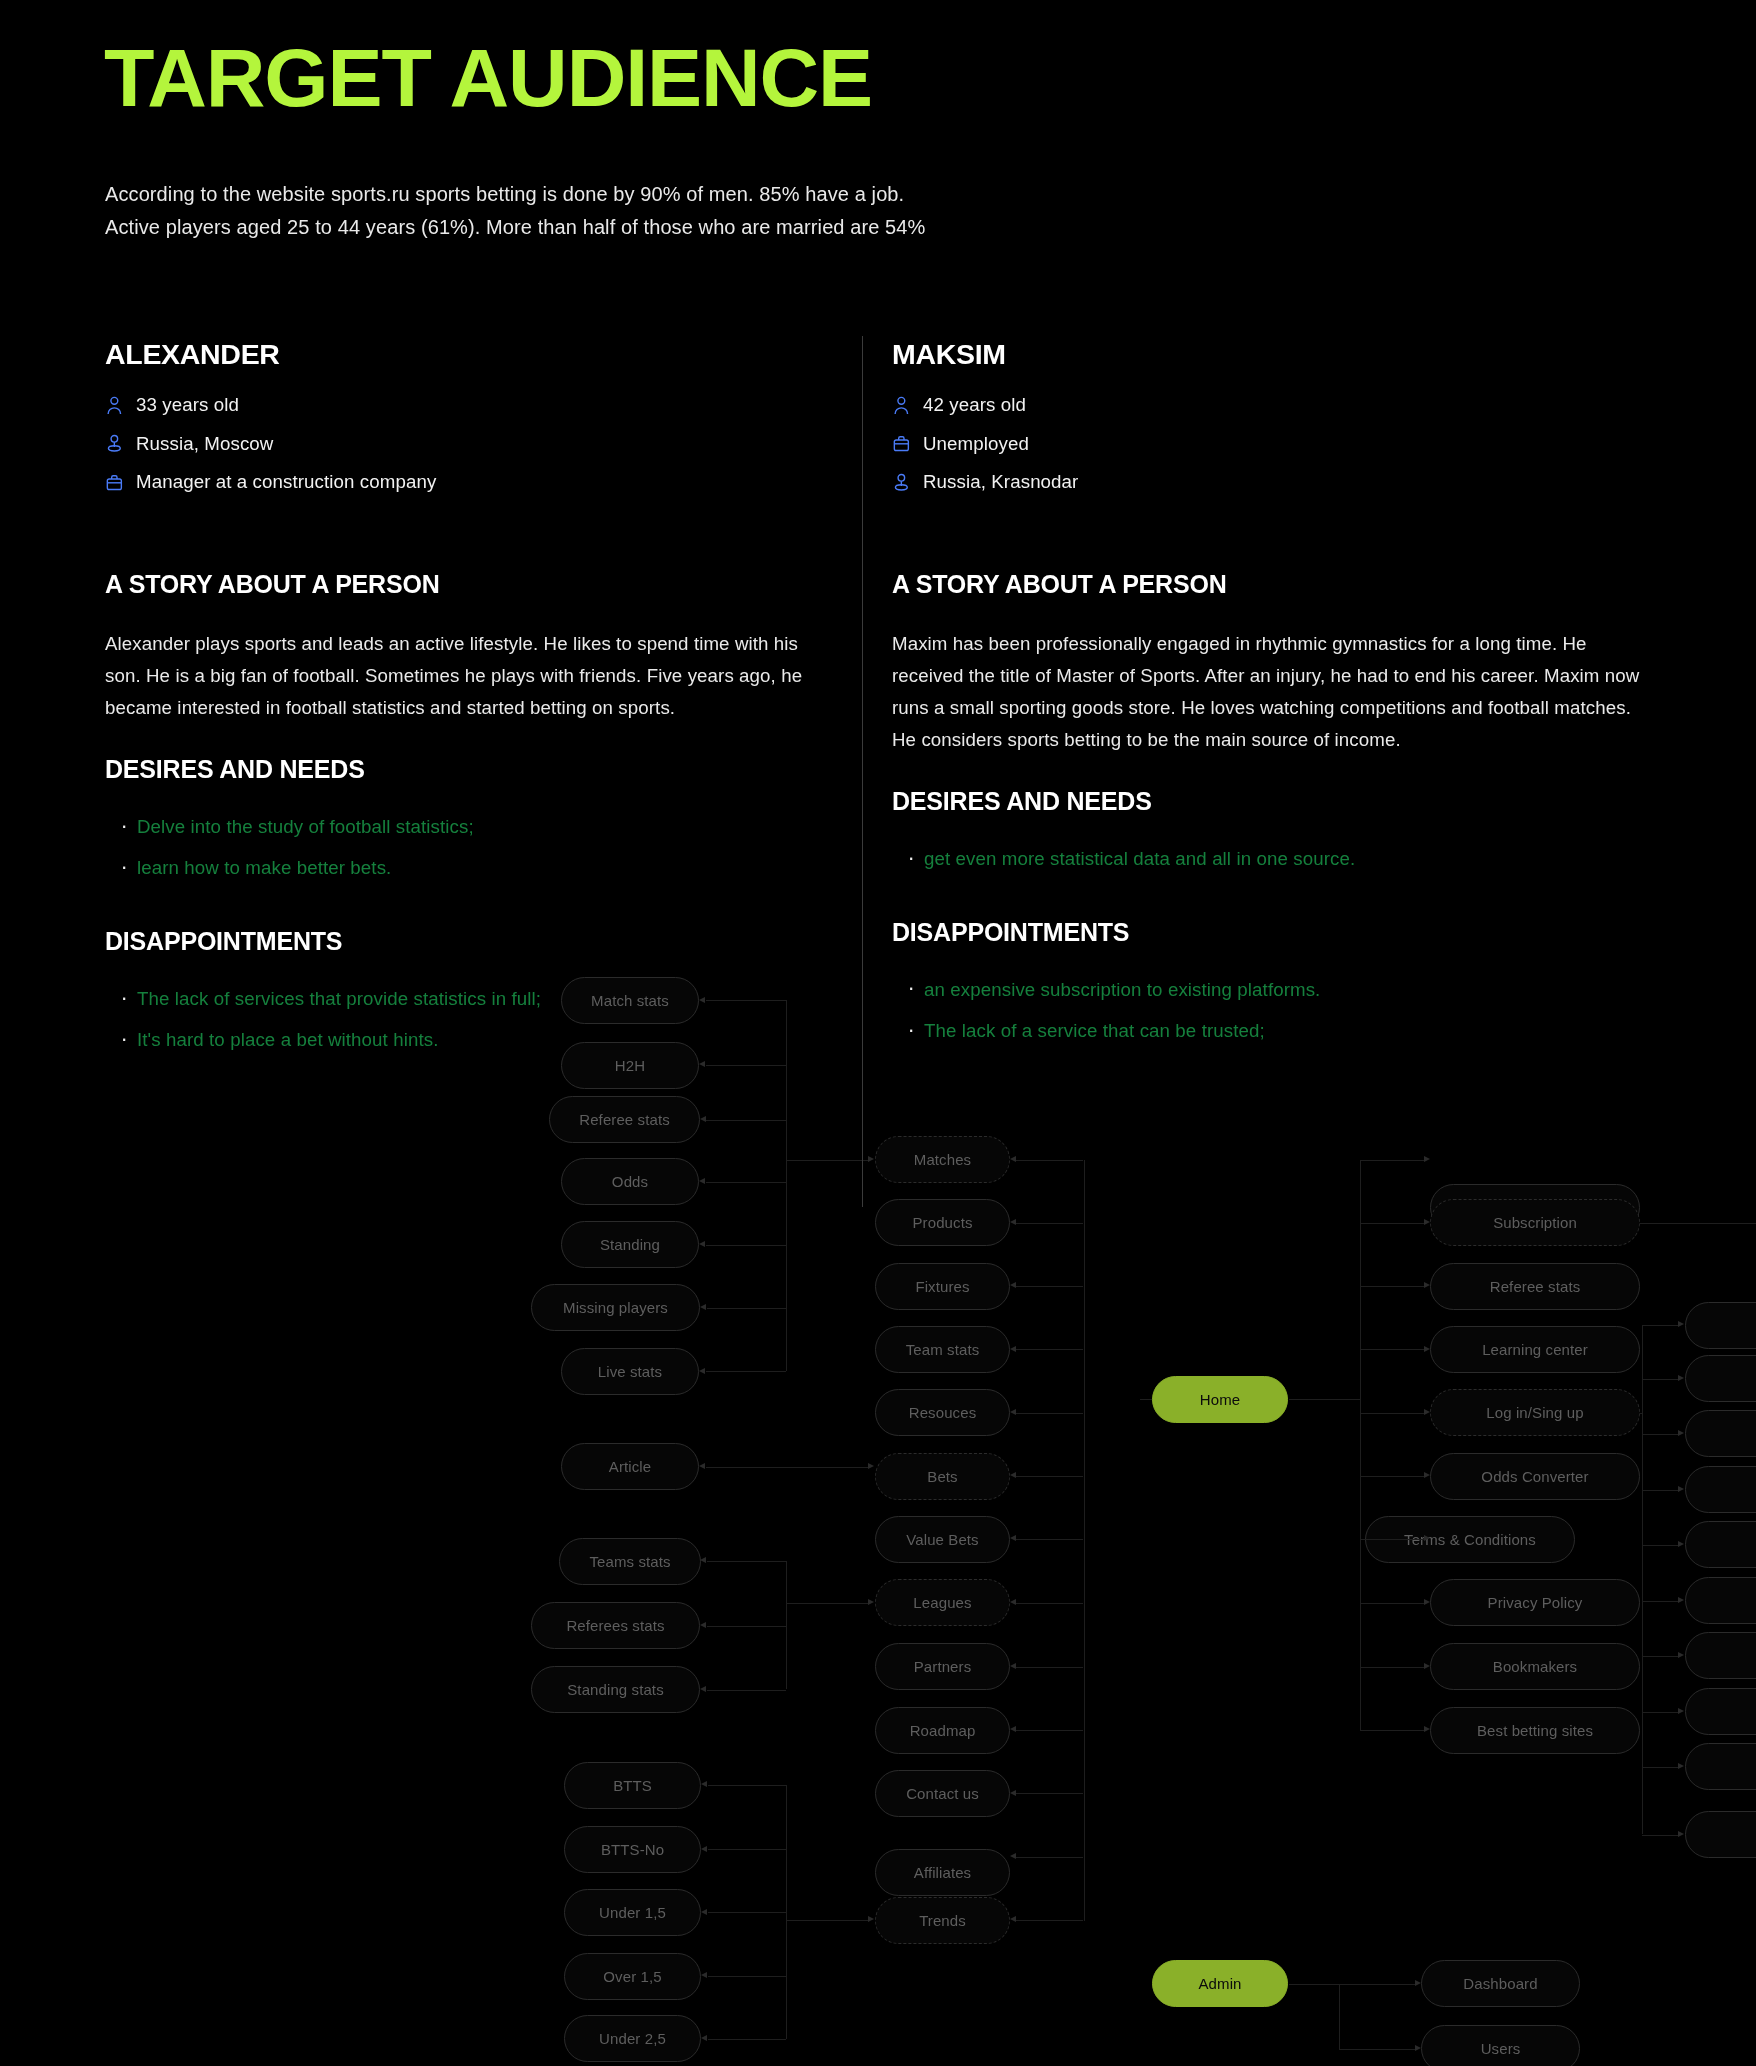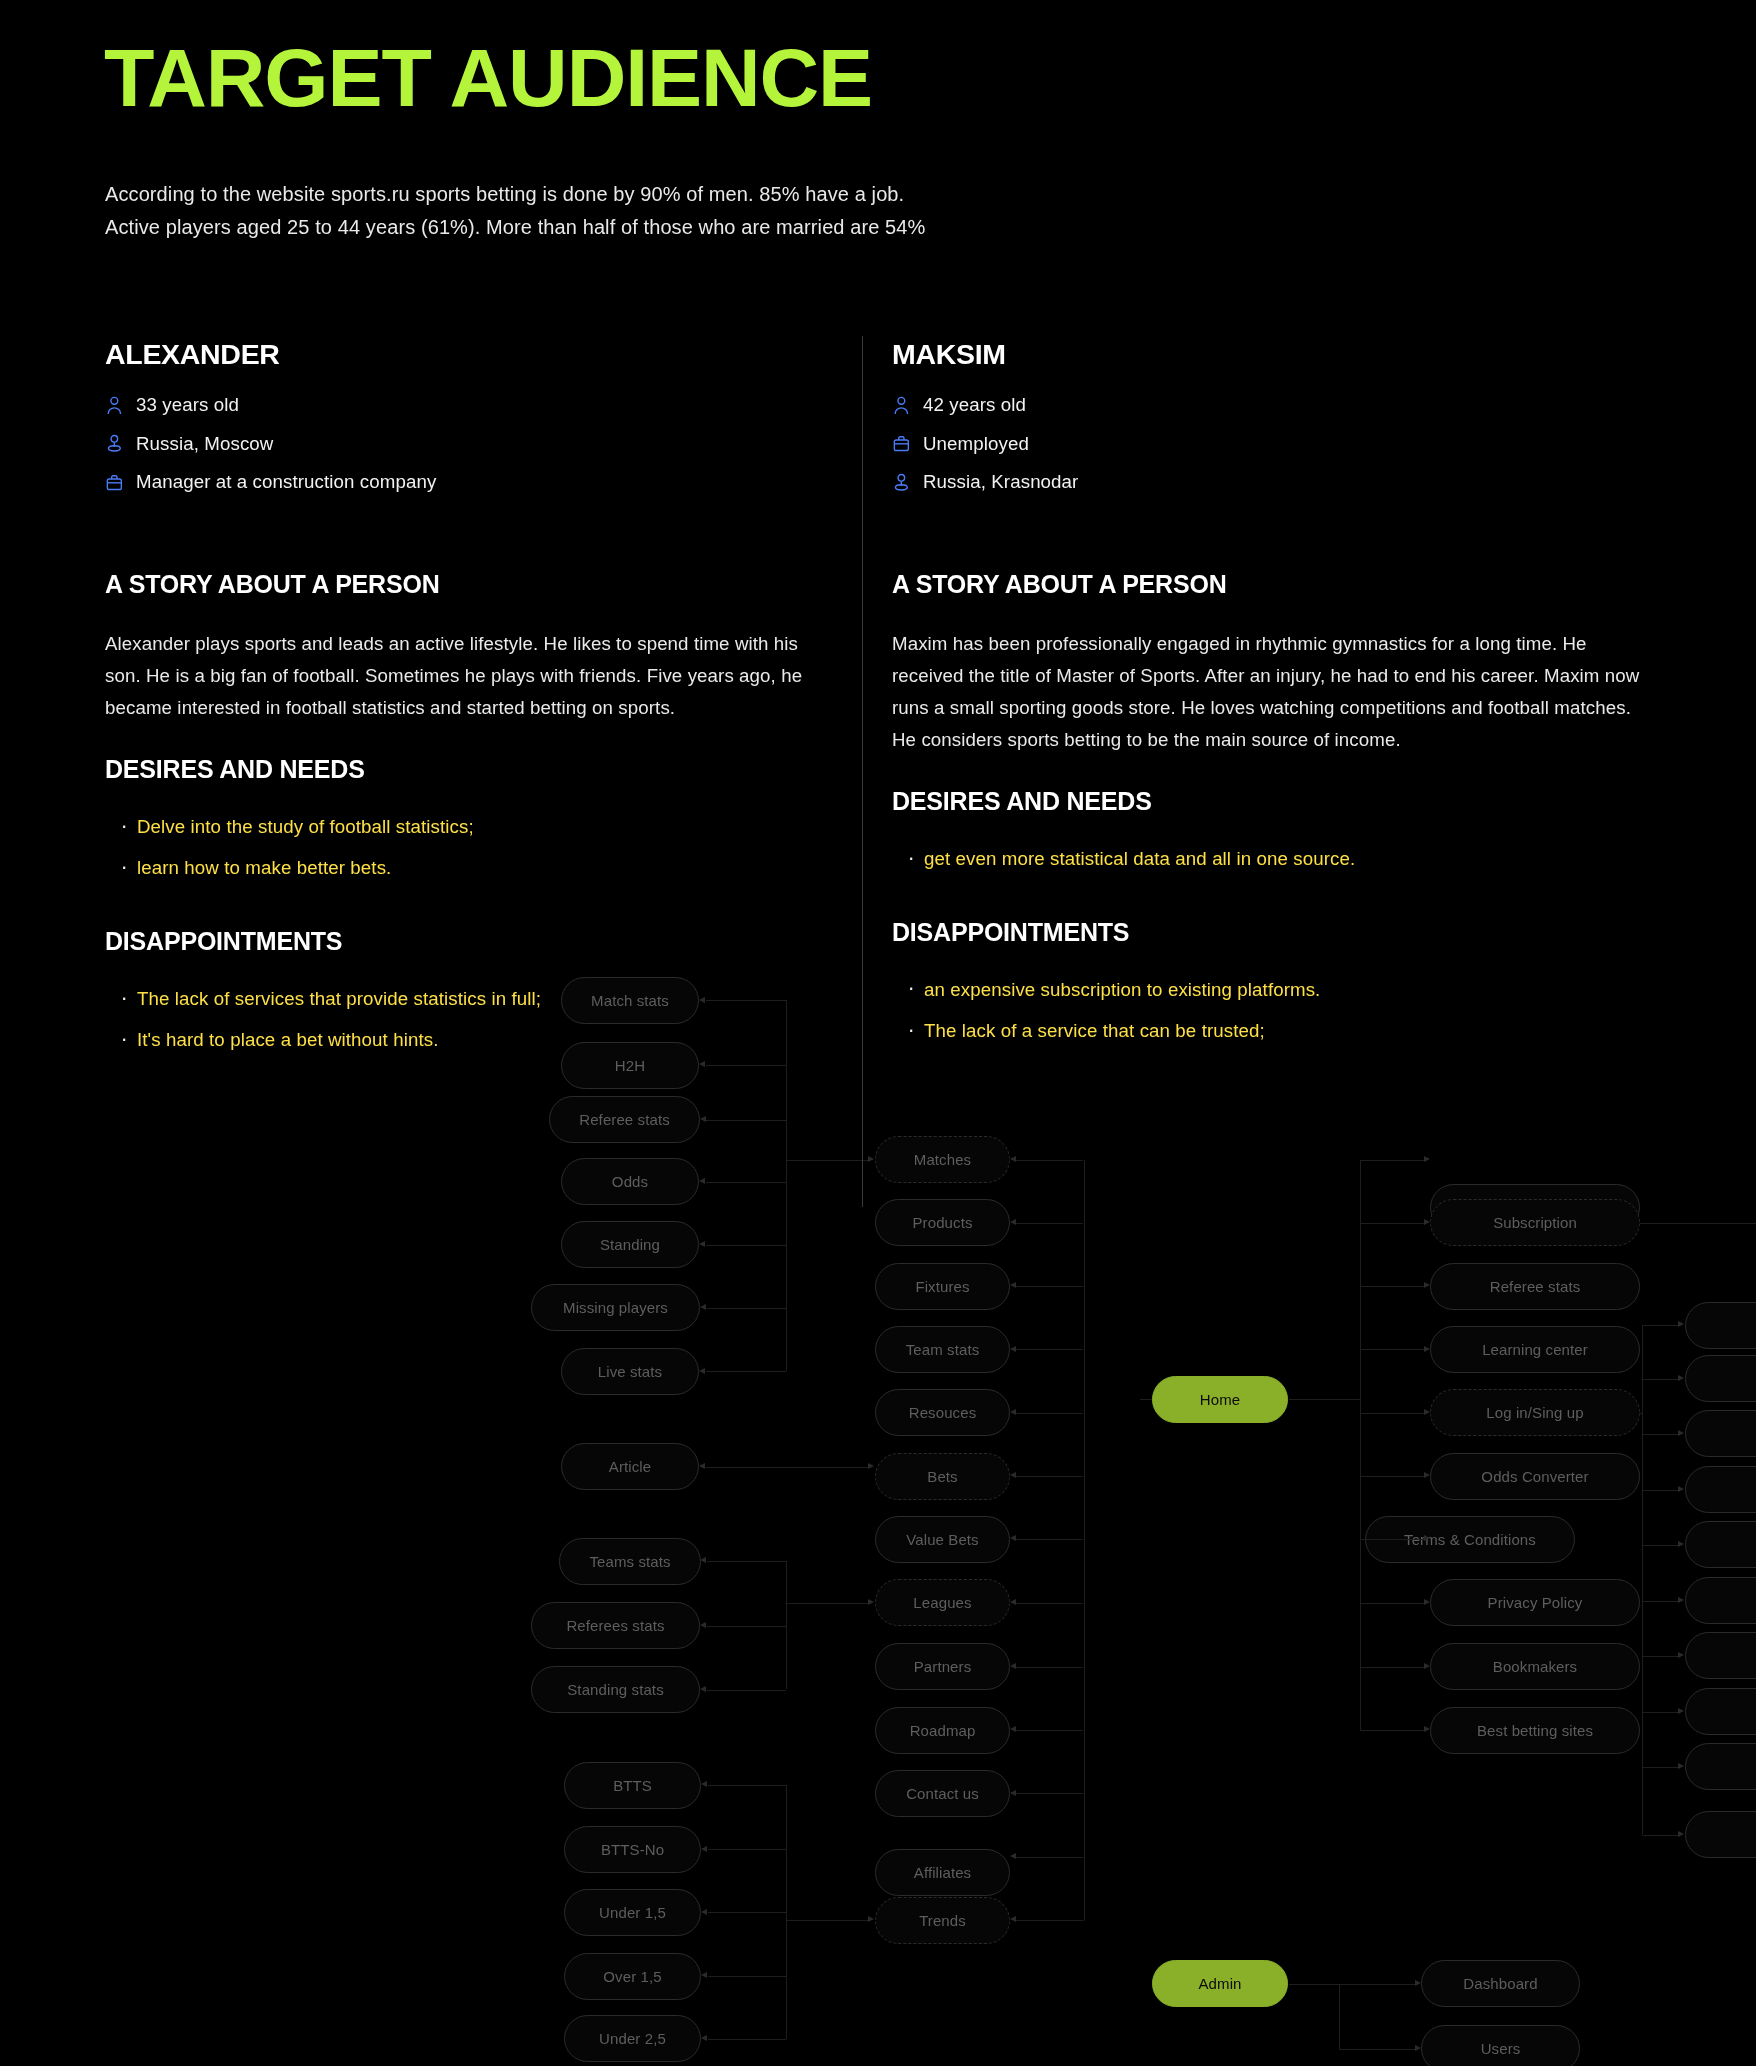--- a/index.html
+++ b/index.html
@@ -130,21 +130,21 @@
   .body-text {
     font-size: 18.7px;
     color: #eaeaea;
     line-height: 1.72;
     font-weight: 350;
     letter-spacing: 0.1px;
   }
   ul.bullets { list-style: none; }
   ul.bullets li {
     font-size: 18.7px;
-    color: #fde047;
+    color: #15803d;
     font-weight: 350;
     line-height: 1.45;
     padding-left: 32px;
     position: relative;
     margin-bottom: 14.3px;
     letter-spacing: 0.1px;
   }
   ul.bullets li::before {
     content: "\00b7";
     position: absolute;

